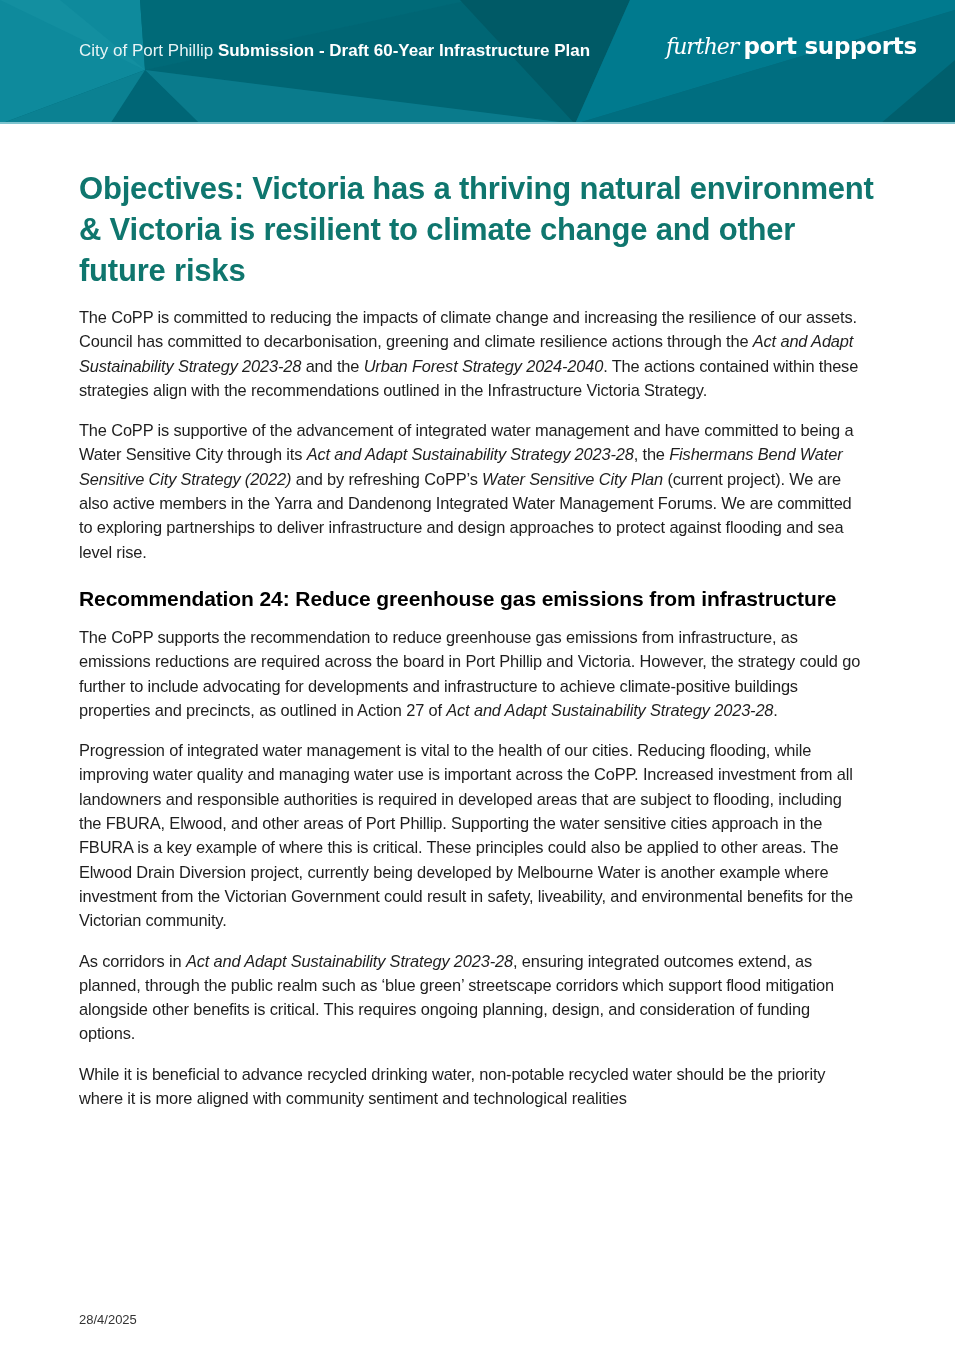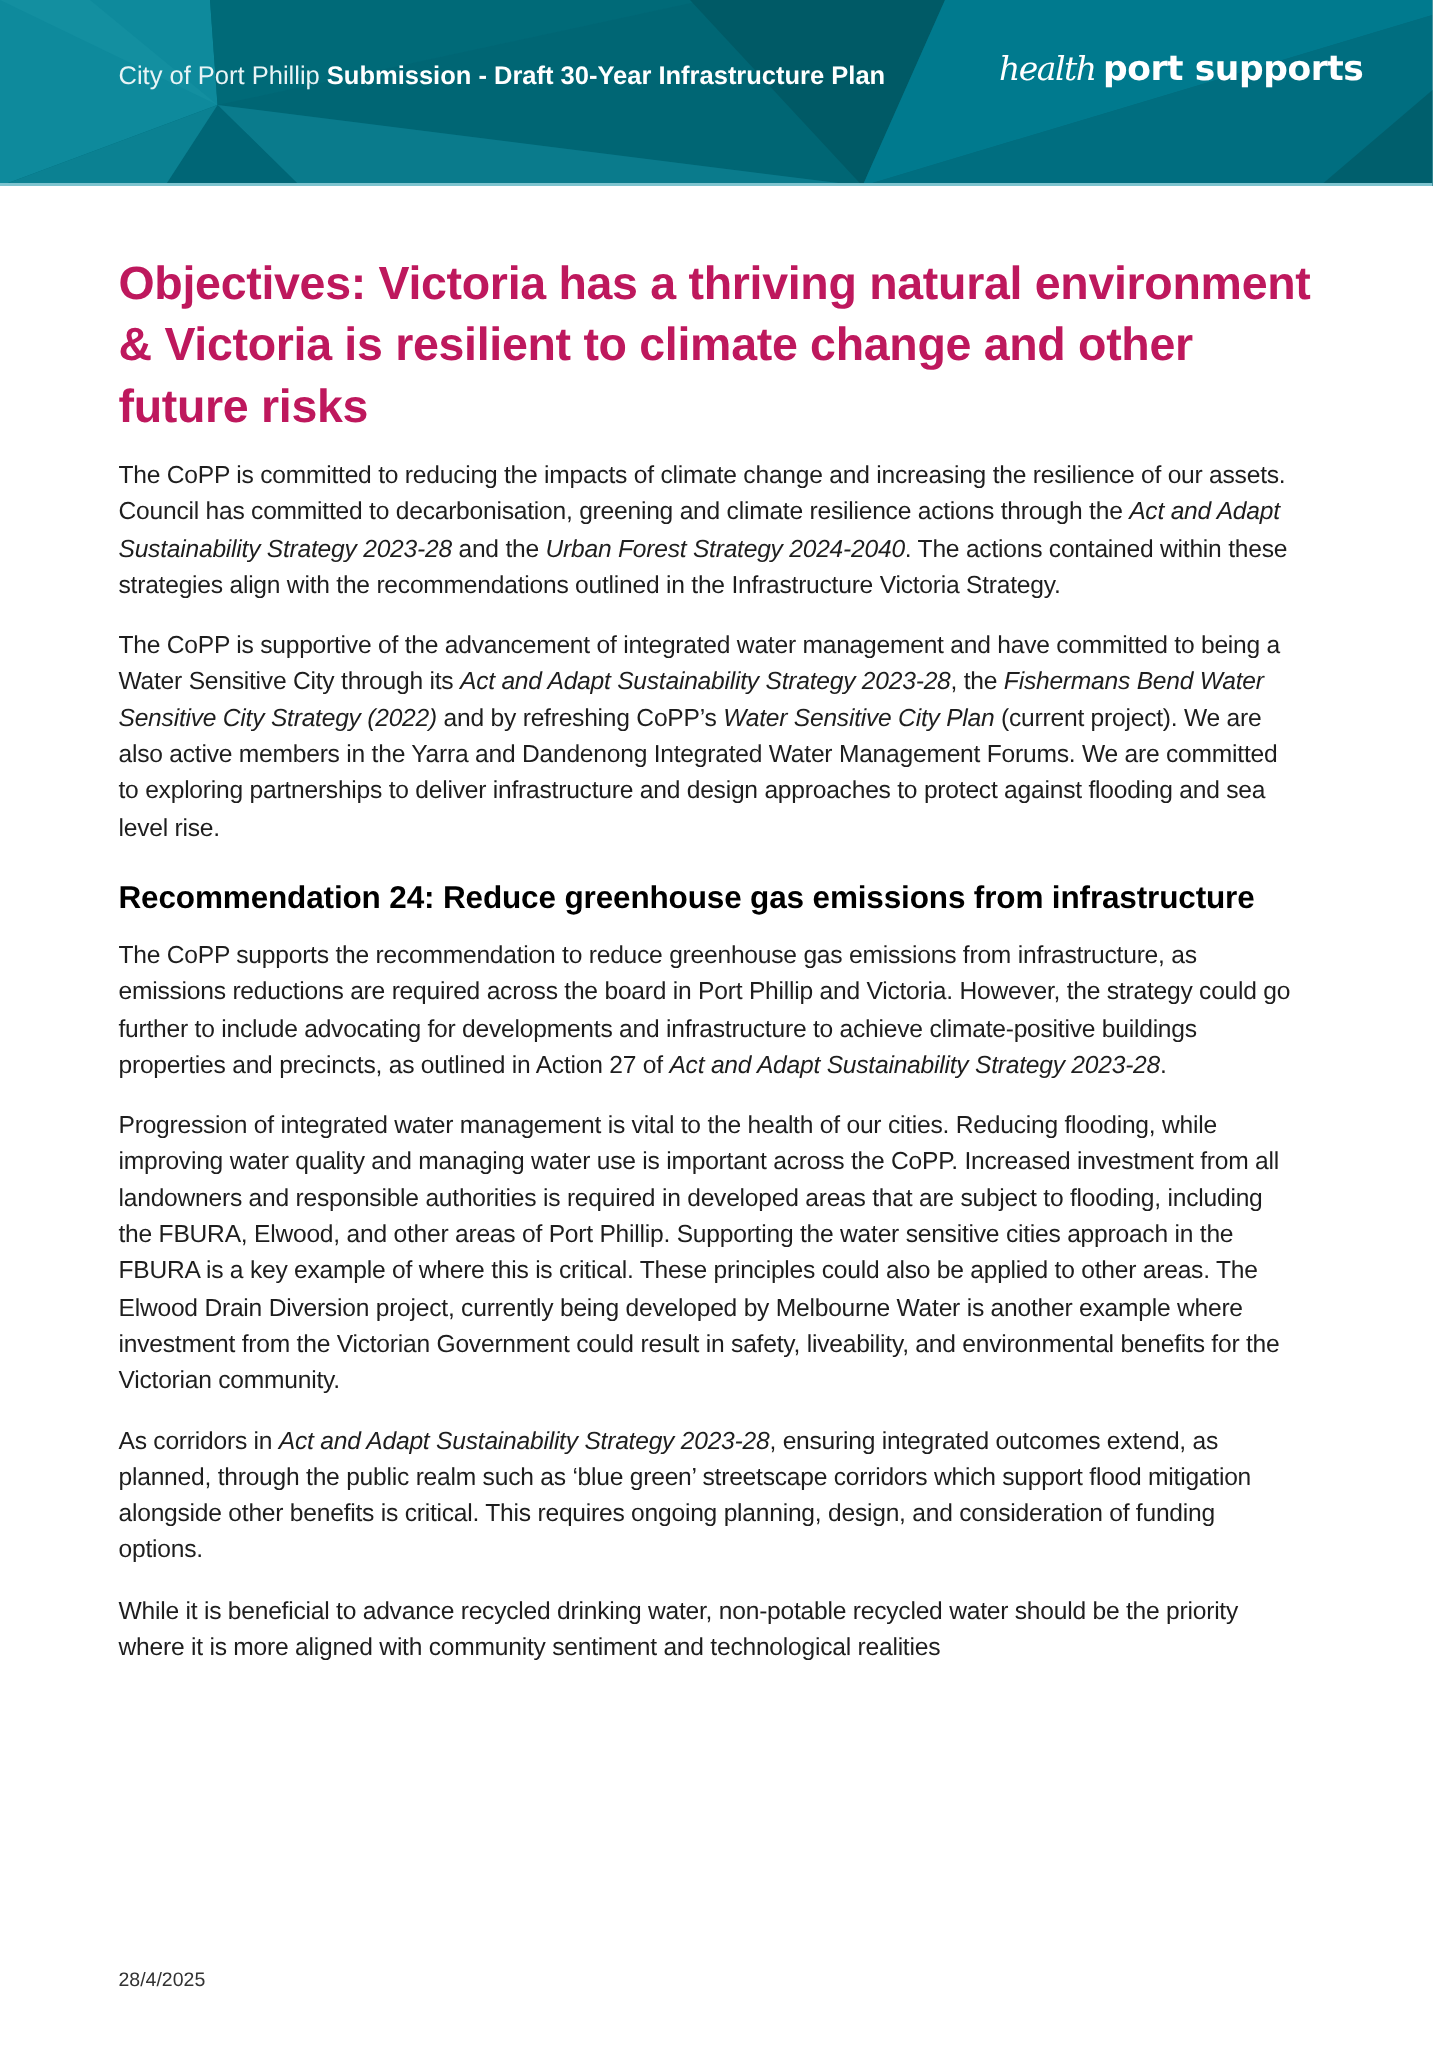--- a/index.html
+++ b/index.html
@@ -19,21 +19,21 @@
     .logo {
       position: absolute; left: 666px; top: 33px; color: #fff; white-space: nowrap;
       display: flex; align-items: baseline;
     }
     .logo .script { font-family: "DejaVu Serif", serif; font-style: italic; font-size: 22px; letter-spacing: -1px; margin-right: 5px; font-weight: normal;}
     .logo .strong { font-family: "DejaVu Sans", sans-serif; font-weight: bold; font-size: 23px; letter-spacing: -0.3px; }
     .banner-line { position: absolute; left: 0; top: 122px; width: 955px; height: 2px; background: #7ec4cf; }
 
     .content { position: absolute; left: 79px; top: 168px; width: 800px; }
     h1.page-title {
-      margin: 0 0 14px 0; color: #be185d; font-size: 31px; line-height: 41px; font-weight: bold;
+      margin: 0 0 14px 0; color: #0f766e; font-size: 31px; line-height: 41px; font-weight: bold;
       letter-spacing: -0.2px;
     }
     p.body {
       margin: 0 17px 16px 0; font-size: 16.4px; line-height: 24.3px; color: #1e1e1e; letter-spacing: -0.15px;
     }
     p.body i { font-style: italic; }
     h2.rec {
       margin: 20px 0 12px 0; font-size: 21px; line-height: 29px; font-weight: bold; color: #000000; letter-spacing: -0.1px;
     }
     .footer-date { position: absolute; left: 79px; top: 1312px; font-size: 13px; color: #333; }
@@ -50,24 +50,24 @@
     <polygon points="145,70 470,0 620,0 575,124" fill="#006674"></polygon>
     <polygon points="145,70 575,124 200,124" fill="#0a7b8c"></polygon>
     <polygon points="145,70 200,124 110,124" fill="#006676"></polygon>
     <polygon points="0,124 145,70 110,124" fill="#0b8192"></polygon>
     <polygon points="460,0 630,0 575,124" fill="#005a66"></polygon>
     <polygon points="630,0 955,0 955,10 575,124" fill="#007a8e"></polygon>
     <polygon points="575,124 955,10 955,124" fill="#006e80"></polygon>
     <polygon points="880,124 955,60 955,124" fill="#005f6d"></polygon>
   </svg>
   <div class="banner-title">
-    <span>City of Port Phillip </span><b>Submission - Draft 30-Year Infrastructure Plan</b>
+    <span>City of Port Phillip </span><b>Submission - Draft 60-Year Infrastructure Plan</b>
   </div>
   <div class="logo">
-    <span class="script">health</span>
+    <span class="script">further</span>
     <span class="strong">port supports</span>
   </div>
   <div class="banner-line"></div>
 </header>
 
 <main class="content">
   <h1 class="page-title">Objectives: Victoria has a thriving natural environment &amp; Victoria is resilient to climate change and other future risks</h1>
 
   <div id="intro">
     <p class="body rich"><span>The CoPP is committed to reducing the impacts of climate change and increasing the resilience of our assets.  Council has committed to decarbonisation, greening and climate resilience actions through the </span><i>Act and Adapt Sustainability Strategy 2023-28</i><span> and the </span><i>Urban Forest Strategy 2024-2040</i><span>. The actions contained within these strategies align with the recommendations outlined in the Infrastructure Victoria Strategy.</span></p>

